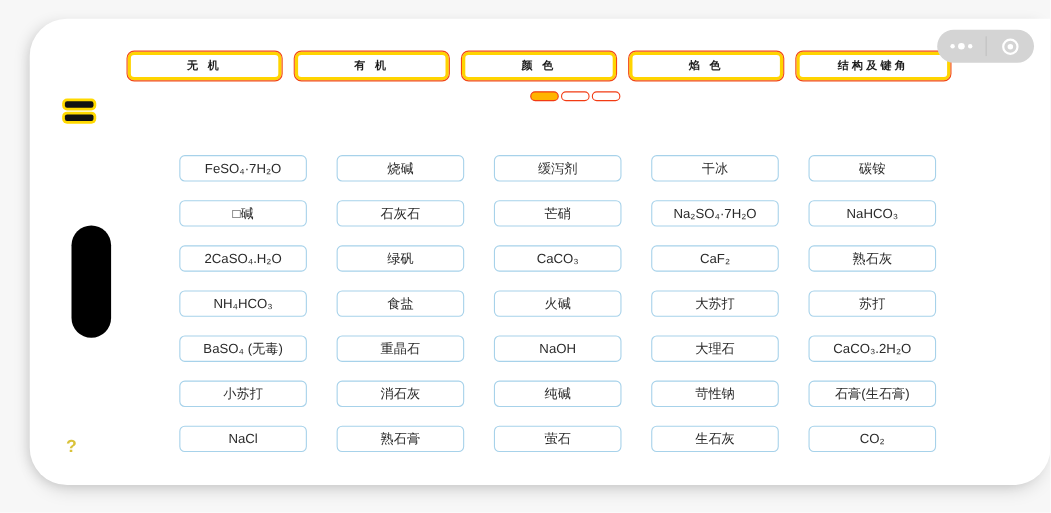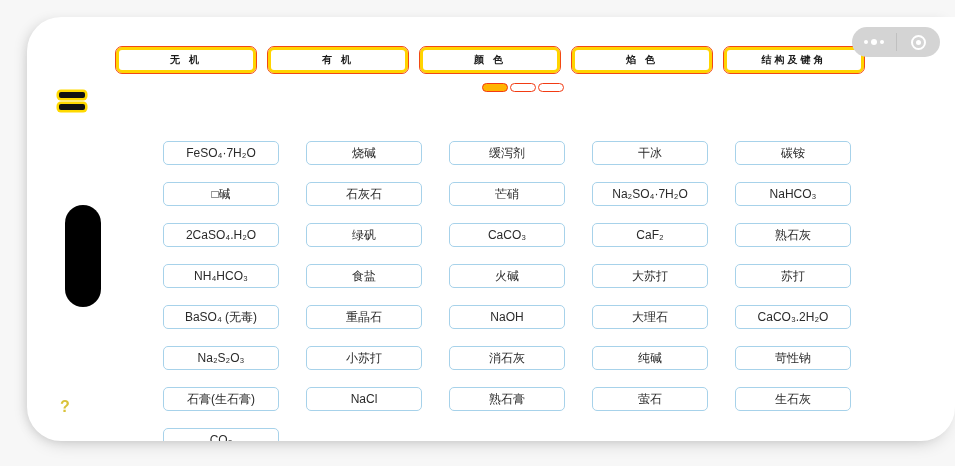--- a/index.html
+++ b/index.html
@@ -181,21 +181,20 @@
         <div class="cell">NH₄HCO₃</div>
         <div class="cell">食盐</div>
         <div class="cell">火碱</div>
         <div class="cell">大苏打</div>
         <div class="cell">苏打</div>
         <div class="cell">BaSO₄ (无毒)</div>
         <div class="cell">重晶石</div>
         <div class="cell">NaOH</div>
         <div class="cell">大理石</div>
         <div class="cell">CaCO₃.2H₂O</div>
-        <div class="cell">Na₂S₂O₃</div>
         <div class="cell">小苏打</div>
         <div class="cell">消石灰</div>
         <div class="cell">纯碱</div>
         <div class="cell">苛性钠</div>
         <div class="cell">石膏(生石膏)</div>
         <div class="cell">NaCl</div>
         <div class="cell">熟石膏</div>
         <div class="cell">萤石</div>
         <div class="cell">生石灰</div>
         <div class="cell">CO₂</div>

